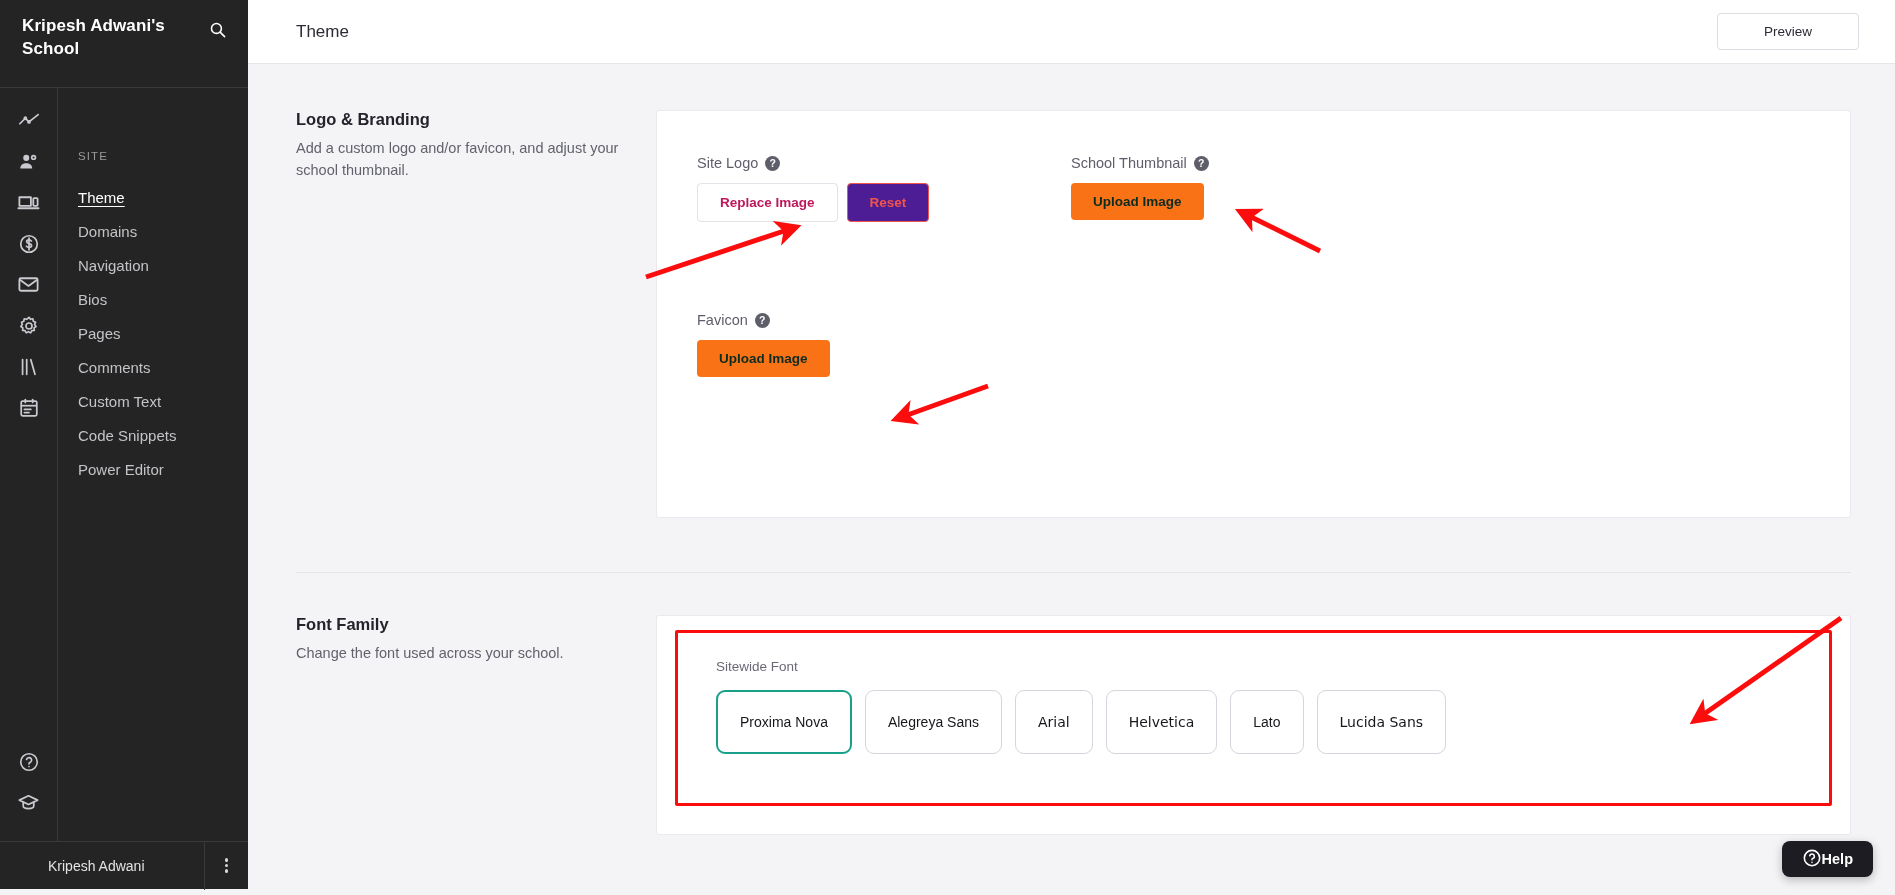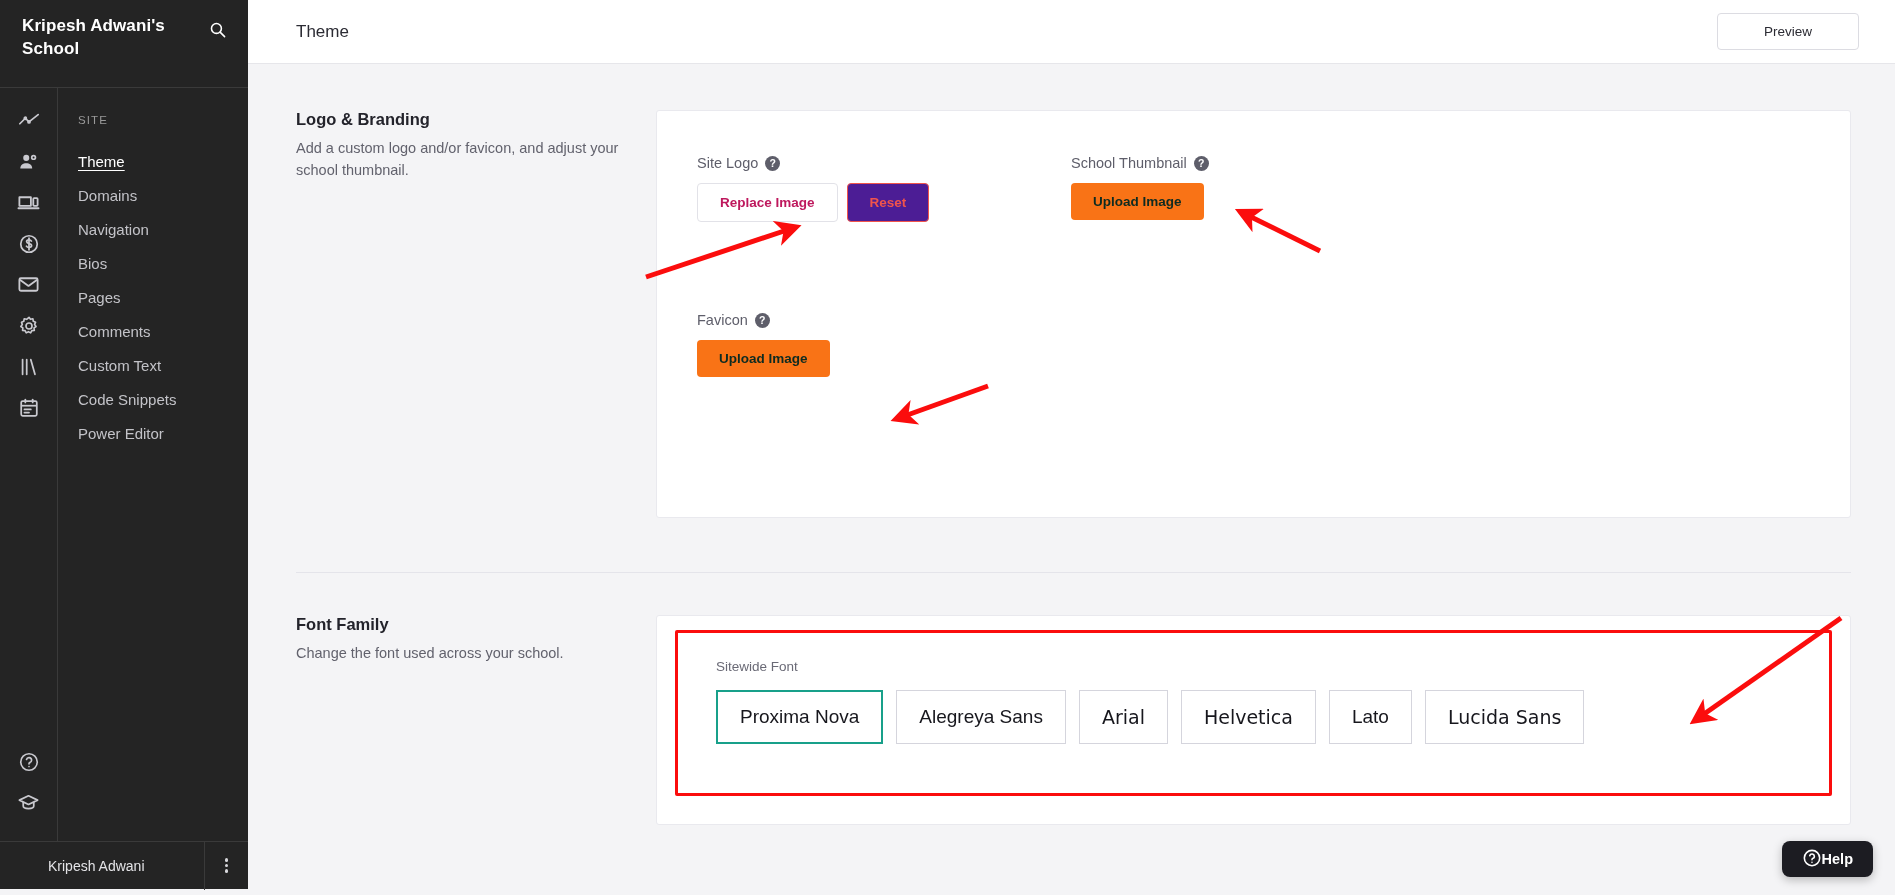--- a/index.html
+++ b/index.html
@@ -45,21 +45,21 @@
   }
   .rail-ico {
     width: 58px; height: 41px;
     display: flex; align-items: center; justify-content: center;
     cursor: pointer;
   }
   .rail-spacer { flex: 1; }
   .sb-nav { flex: 1; padding: 26px 0 0 20px; }
   .sb-group-label {
     color: #9a9a9a; font-size: 11.5px; letter-spacing: 1.1px;
-    margin-bottom: 18px; text-transform: uppercase;
+    margin-bottom: 18px; text-transform: uppercase; margin-top: 36px;
   }
   .sb-item {
     display: block; color: #c3c3c8; font-size: 15px;
     padding: 8.5px 0; cursor: pointer; text-decoration: none;
   }
   .sb-item.active { color: #ffffff; text-decoration: underline; text-underline-offset: 3px; }
   .sb-foot {
     height: 48px; border-top: 1px solid #3a3a3a;
     display: flex; align-items: center;
     color: #e3e3e6; font-size: 14px; padding-left: 32px;
@@ -130,24 +130,24 @@
   .divider { height: 1px; background: #e4e4ea; margin: 54px 0 0 48px; }
 
   .card-font { padding: 14px 18px 28px 18px; position: relative; }
   .redbox {
     border: 3px solid #fb0d0d; border-radius: 2px;
     padding: 26px 0 36px 38px;
   }
   .sitewide-label { font-size: 13.5px; color: #6a6a76; margin-bottom: 16px; }
   .font-grid { display: flex; flex-wrap: wrap; gap: 13px; max-width: 945px; }
   .font-chip {
-    border: 1px solid #d5d5dd; border-radius: 0;
-    background: #ffffff; height: 54px;
+    border: 1px solid #d5d5dd; border-radius: 9px;
+    background: #ffffff; height: 64px;
     display: flex; align-items: center; justify-content: center;
-    padding: 0 22px; font-size: 19px; color: #17171d;
+    padding: 0 22px; font-size: 14px; color: #17171d;
     cursor: pointer;
   }
   .font-chip.selected { border: 2px solid #18a08a; }
   .fc-sans  { font-family: "Liberation Sans", sans-serif; }
   .fc-serif { font-family: "Liberation Serif", serif; }
   .fc-dv    { font-family: "DejaVu Sans", sans-serif; }
 
   
   .anno { position: absolute; top: 0; left: 0; width: 1895px; height: 895px; pointer-events: none; }
 

